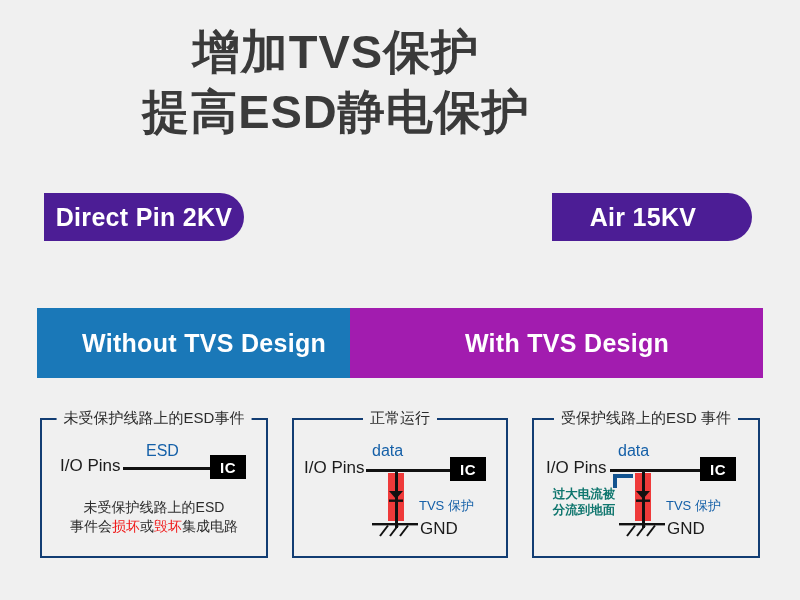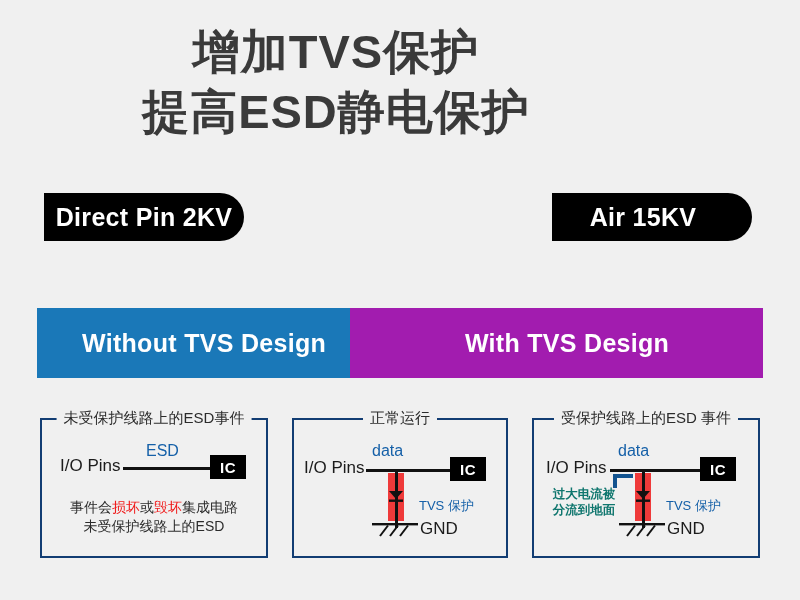--- a/index.html
+++ b/index.html
@@ -24,21 +24,21 @@
     line-height:60px;
     white-space:nowrap;
   }
 
   
   #badge-row{
     position:absolute;left:0;top:193px;width:800px;height:50px;
   }
   .badge{
     position:absolute;top:0;height:48px;
-    background:#000000;
+    background:#4c1d95;
     border-radius:0 24px 24px 0;
     display:flex;align-items:center;justify-content:center;
     color:#ffffff;
     font-size:25px;
     font-weight:bold;
     letter-spacing:0.3px;
     box-sizing:border-box;
   }
   #badge-0{left:44px;width:200px;}
   #badge-1{left:300px;width:196px;}
@@ -180,24 +180,24 @@
 
       <div class="sig-label" style="left:104px;top:22px;">ESD</div>
 
       <div class="wire" style="left:81px;top:47px;width:92px;"></div>
 
       <div class="ic-box" style="left:168px;top:35px;width:36px;height:24px;">
         <span>IC</span>
       </div>
 
       <div class="note" style="left:0;top:78px;width:100%;">
+        <div>未受保护线路上的ESD</div>
         <div>
           <span>事件会</span><span class="hl">损坏</span><span>或</span><span class="hl">毁坏</span><span>集成电路</span>
         </div>
-        <div>未受保护线路上的ESD</div>
       </div>
     </div>
   </div>
 
   <div class="panel" id="panel-1">
     <div class="panel-title">正常运行</div>
     <div class="panel-body">
       <div class="io-label" style="left:10px;top:38px;">I/O Pins</div>
       <div class="sig-label" style="left:78px;top:22px;">data</div>
       <div class="wire" style="left:72px;top:49px;width:88px;"></div>

